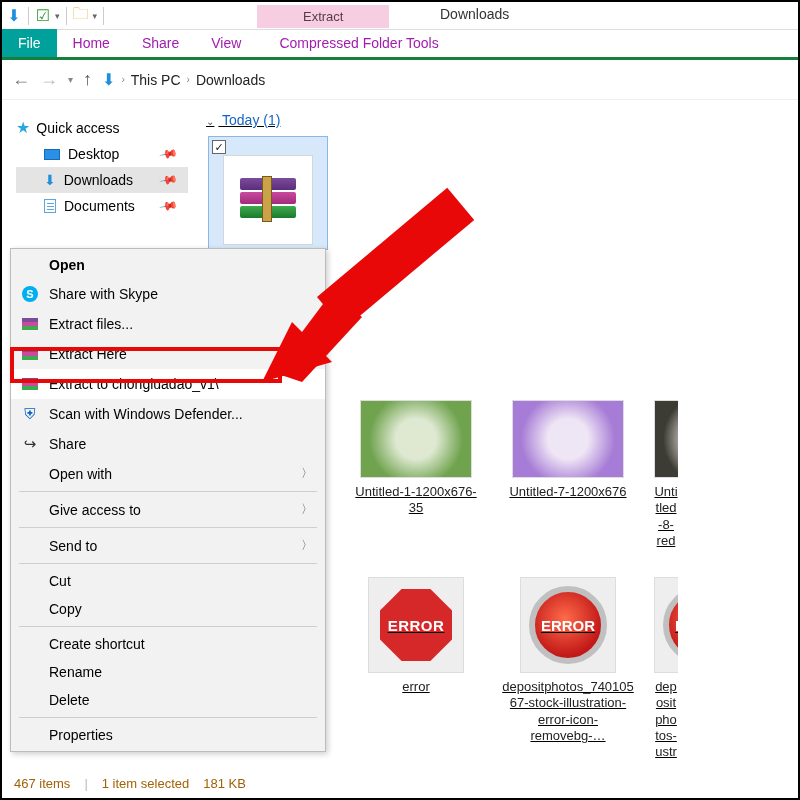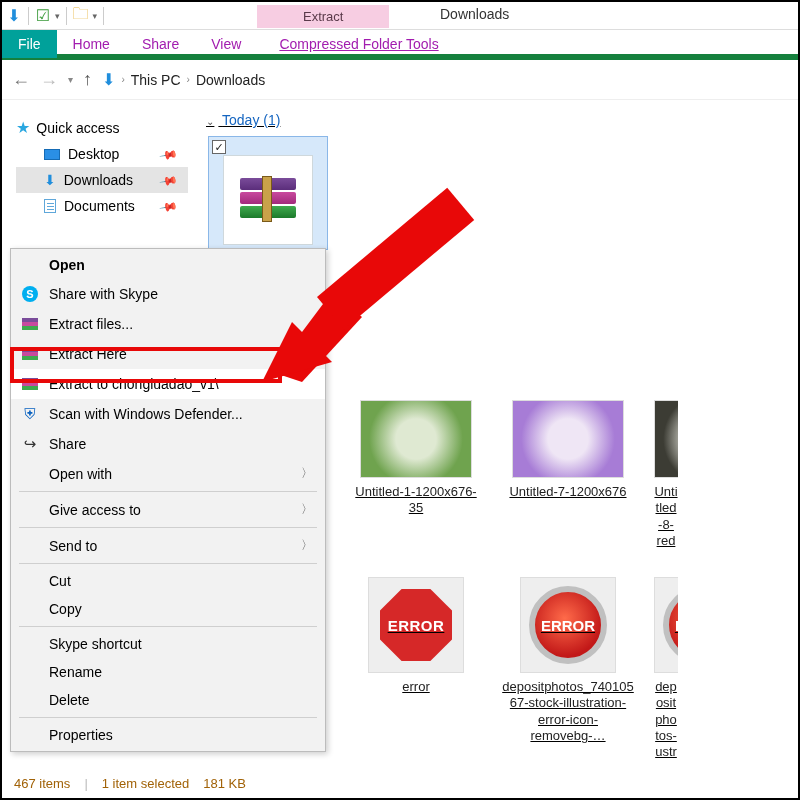--- a/index.html
+++ b/index.html
@@ -8,44 +8,44 @@
   
   .titlebar { height: 28px; display: flex; align-items: center; background: #fff; border-bottom: 1px solid #ddd; }
   .titlebar .qat { display: flex; align-items: center; gap: 4px; padding: 0 4px; }
   .qat-icon { width: 16px; height: 16px; display: inline-flex; align-items: center; justify-content: center; }
   .qat-sep { width: 1px; height: 18px; background: #ccc; margin: 0 2px; }
   .titlebar .contextual { position: absolute; left: 255px; top: 0; height: 28px; display: flex; align-items: center; }
   .contextual-tab { background: #f7cde2; color: #5a3a4a; font-size: 13px; padding: 4px 46px; }
   .titlebar .wintitle { position: absolute; left: 438px; top: 4px; font-size: 14px; color: #333; }
 
   
-  .ribbon { height: 30px; display: flex; align-items: flex-start; border-bottom: 6px solid #15803d; }
+  .ribbon { height: 30px; display: flex; align-items: flex-end; border-bottom: 3px solid #15803d; }
   .ribbon .tab { padding: 6px 16px; font-size: 14px; color: #a21caf; cursor: pointer; }
   .ribbon .tab.file { background: #00a19a; color: #fff; }
-  .ribbon .tab.special { margin-left: 6px; text-decoration: underline; }
+  .ribbon .tab.special { margin-left: 6px; }
 
   
   .navbar { height: 40px; display: flex; align-items: center; padding: 0 10px; gap: 10px; border-bottom: 1px solid #eee; }
   .nav-arrows { display: flex; align-items: center; gap: 10px; color: #888; font-size: 18px; }
   .nav-arrows span { cursor: pointer; }
   .nav-arrows .back { color: #777; }
   .nav-arrows .fwd { color: #bbb; }
   .nav-arrows .dd { font-size: 10px; color: #888; }
   .nav-arrows .up { color: #555; }
   .breadcrumb { display: flex; align-items: center; gap: 6px; font-size: 14px; color: #222; }
   .bc-sep { color: #888; font-size: 10px; }
   .bc-down-ico { color: #208edc; font-size: 16px; }
 
   
   .main { display: flex; height: calc(100% - 28px - 30px - 40px - 26px); }
   .sidebar { width: 186px; padding: 14px 0; }
   .sidebar .group { padding-left: 14px; }
   .sidebar .header { display: flex; align-items: center; gap: 6px; font-size: 14px; padding: 4px 0; }
   .sidebar .star { color: #2aa7e0; font-size: 16px; }
-  .sidebar .item { display: flex; align-items: flex-end; justify-content: space-between; padding: 5px 12px 5px 28px; font-size: 14px; cursor: pointer; }
+  .sidebar .item { display: flex; align-items: center; justify-content: space-between; padding: 5px 12px 5px 28px; font-size: 14px; cursor: pointer; }
   .sidebar .item .left { display: flex; align-items: center; gap: 8px; }
   .sidebar .item.selected { background: #e4e4e4; }
   .pin { color: #999; font-size: 12px; transform: rotate(35deg); display: inline-block; }
   .ico-desktop { width: 16px; height: 11px; background: #2a8fe6; border: 1px solid #156bb5; }
   .ico-down { color: #208edc; font-size: 14px; }
   .ico-doc { width: 12px; height: 14px; border: 1px solid #5fa7da; background: #fff; position: relative; }
   .ico-doc::before { content:""; position:absolute; left:2px; top:3px; width:7px; height:1px; background:#5fa7da; box-shadow: 0 3px 0 #5fa7da, 0 6px 0 #5fa7da; }
 
   .content { flex: 1; padding: 10px 0 0 10px; overflow: hidden; text-decoration: underline; }
   .group-header { color: #1565c0; font-size: 14px; padding: 2px 0 8px 8px; }
@@ -293,21 +293,21 @@
     </div>
   <div class="sep"></div>
   <div class="mi indent">
       <span class="lbl">Cut</span>
     </div>
   <div class="mi indent">
       <span class="lbl">Copy</span>
     </div>
   <div class="sep"></div>
   <div class="mi indent">
-      <span class="lbl">Skype shortcut</span>
+      <span class="lbl">Create shortcut</span>
     </div>
   <div class="mi indent">
       <span class="lbl">Rename</span>
     </div>
   <div class="mi indent">
       <span class="lbl">Delete</span>
     </div>
   <div class="sep"></div>
   <div class="mi indent">
       <span class="lbl">Properties</span>

